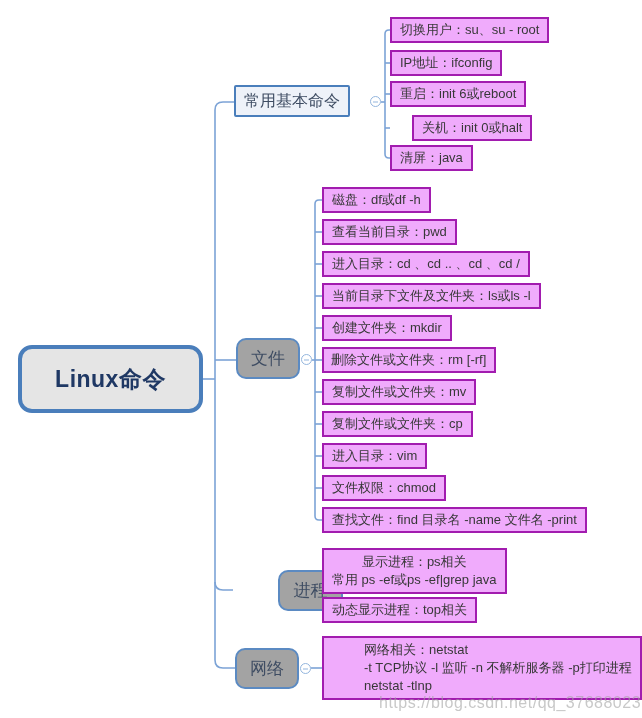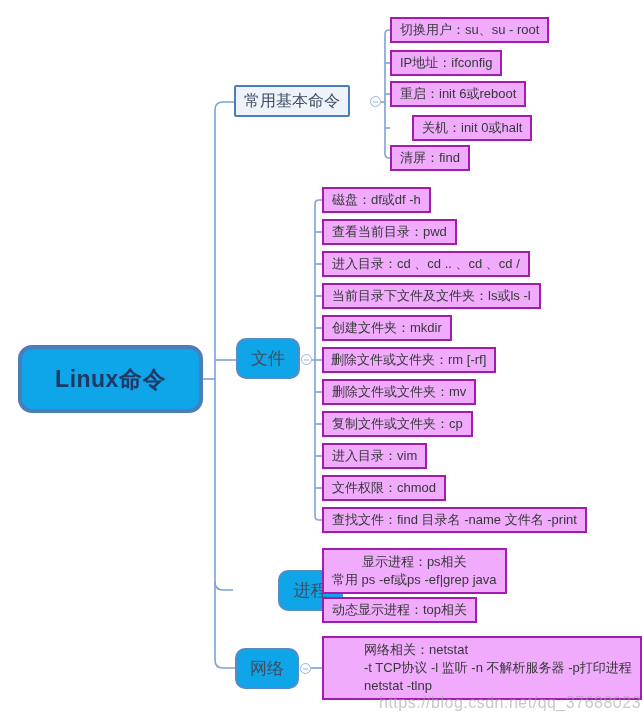--- a/index.html
+++ b/index.html
@@ -13,26 +13,26 @@
     color:#383838;background:#f0abfc;border:2px solid #a21caf;
     font-size:13px;line-height:18px;padding:2px 8px;
   }
   .node.multiline{padding:3px 8px;}
   .branch-rect{
     background:#eef2f9;border:2.5px solid #4a7ebb;border-radius:2px;
     color:#3f4d63;font-size:16px;line-height:22px;padding:3px 8px;font-weight:500;
   }
   .branch-round{
     display:flex;align-items:center;justify-content:center;
-    background:#0ea5e9;border:2px solid #5b8ac2;border-radius:10px;
+    background:#a3a3a3;border:2px solid #5b8ac2;border-radius:10px;
     color:#3f4d63;font-size:17px;font-weight:500;padding:0;
   }
   .root-node{
     display:flex;align-items:center;justify-content:center;
-    background:#0ea5e9;border:4px solid #4a7ebb;border-radius:14px;
+    background:#e5e5e5;border:4px solid #4a7ebb;border-radius:14px;
     color:#1f3864;font-size:23px;font-weight:bold;letter-spacing:.5px;
   }
   .toggle{
     position:absolute;width:11px;height:11px;border-radius:50%;
     background:#ffffff;border:1px solid #94b6de;box-sizing:border-box;
   }
   .toggle::after{
     content:"";position:absolute;left:2px;right:2px;top:50%;height:0;
     border-top:1.5px solid #94b6de;transform:translateY(-50%);
   }
@@ -86,29 +86,29 @@
 
   <div class="node branch-rect" style="left:234px;top:85px;">常用基本命令</div>
   <div class="node branch-round" style="left:236px;top:338px;width:64px;height:41px;">文件</div>
   <div class="node branch-round" style="left:233px;top:570px;width:65px;height:41px;margin-left:45px;">进程</div>
   <div class="node branch-round" style="left:235px;top:648px;width:64px;height:41px;">网络</div>
 
   <div class="node" style="left:390px;top:17px;">切换用户：su、su - root</div>
   <div class="node" style="left:390px;top:50px;">IP地址：ifconfig</div>
   <div class="node" style="left:390px;top:81px;">重启：init 6或reboot</div>
   <div class="node" style="left:412px;top:115px;">关机：init 0或halt</div>
-  <div class="node" style="left:390px;top:145px;">清屏：find</div>
+  <div class="node" style="left:390px;top:145px;">清屏：java</div>
 
   <div class="node" style="left:322px;top:187px;">磁盘：df或df -h</div>
   <div class="node" style="left:322px;top:219px;">查看当前目录：pwd</div>
   <div class="node" style="left:322px;top:251px;">进入目录：cd 、cd .. 、cd 、cd /</div>
   <div class="node" style="left:322px;top:283px;">当前目录下文件及文件夹：ls或ls -l</div>
   <div class="node" style="left:322px;top:315px;">创建文件夹：mkdir</div>
   <div class="node" style="left:322px;top:347px;padding-left:7px;">删除文件或文件夹：rm [-rf]</div>
-  <div class="node" style="left:322px;top:379px;">删除文件或文件夹：mv</div>
+  <div class="node" style="left:322px;top:379px;">复制文件或文件夹：mv</div>
   <div class="node" style="left:322px;top:411px;">复制文件或文件夹：cp</div>
   <div class="node" style="left:322px;top:443px;">进入目录：vim</div>
   <div class="node" style="left:322px;top:475px;">文件权限：chmod</div>
   <div class="node" style="left:322px;top:507px;">查找文件：find 目录名 -name 文件名 -print</div>
 
   <div class="node multiline" style="left:322px;top:548px;text-align:center;">显示进程：ps相关
 常用 ps -ef或ps -ef|grep java</div>
   <div class="node" style="left:322px;top:597px;">动态显示进程：top相关</div>
 
   <div class="node multiline" style="left:322px;top:636px;padding-left:40px;">网络相关：netstat

